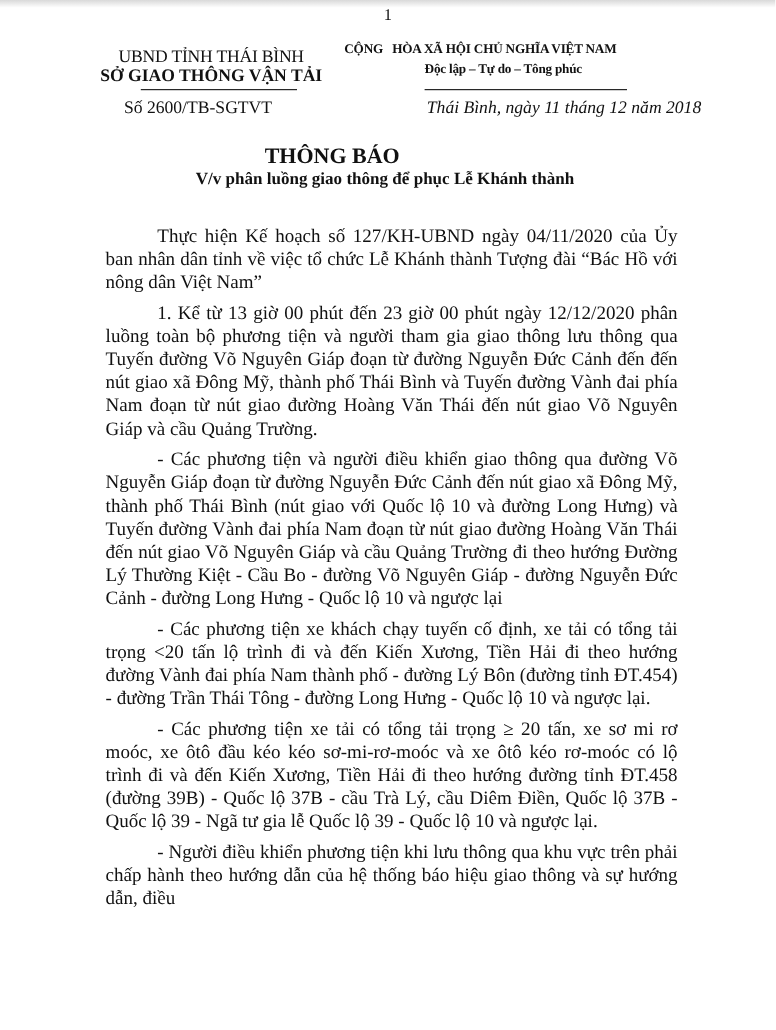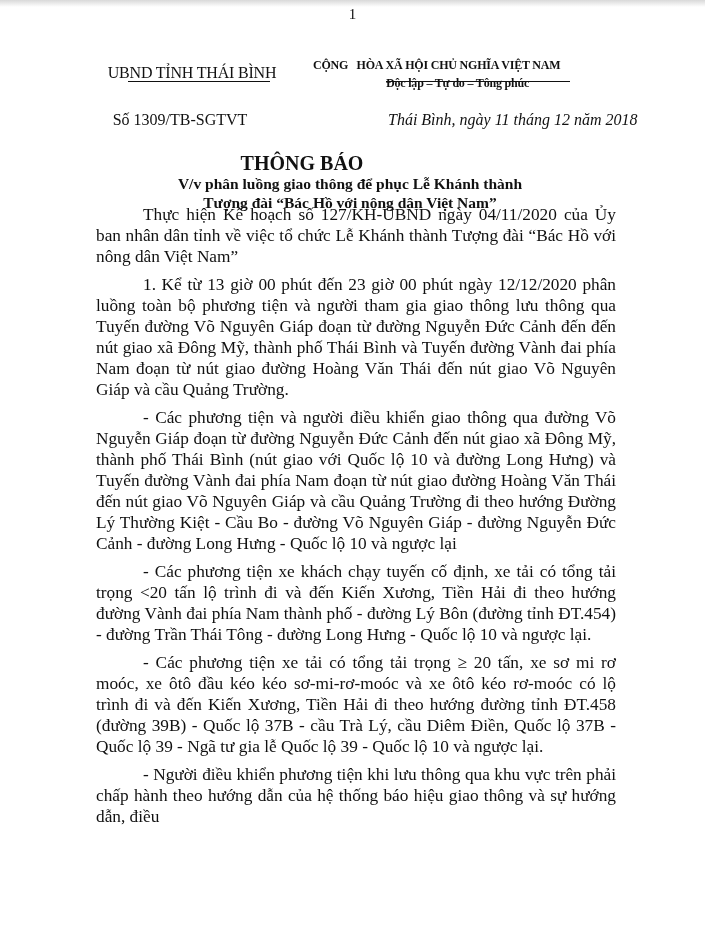--- a/index.html
+++ b/index.html
@@ -9,21 +9,21 @@
       position: relative;
     }
     .top-shadow {
       position: absolute; left: 0; top: 0; width: 705px; height: 7px;
       background: linear-gradient(#d9d9d9, #ffffff);
     }
     .page-number {
       position: absolute; top: 6px; left: 0; width: 705px; text-align: center;
       font-size: 15px;
     }
-    .abs { position: absolute; white-space: nowrap; margin-top: 21px; }
+    .abs { position: absolute; white-space: nowrap; }
     .hdr-left { left: 82px; top: 43px; width: 220px; text-align: center; font-size: 16px; line-height: 18px; }
     .hdr-left .org-parent { font-weight: normal; letter-spacing: -0.2px; }
     .hdr-left .org-name { font-weight: bold; }
     .ul-left { position: absolute; left: 128px; top: 81px; width: 142px; height: 1px; background: #111; }
     .hdr-right { left: 313px; top: 35px; font-size: 12px; line-height: 18px; font-weight: bold; letter-spacing: -0.2px; }
     .hdr-right .motto { position: absolute; left: 73px; top: 18px; }
     .ul-right { position: absolute; left: 386px; top: 81px; width: 184px; height: 1px; background: #111; }
     .doc-number { left: 80px; top: 90px; width: 200px; text-align: center; font-size: 16px; }
     .place-date { left: 388px; top: 90px; font-size: 16px; font-style: italic; }
     .title { left: 0; top: 131px; width: 604px; text-align: center; font-weight: bold; font-size: 20px; }
@@ -37,36 +37,36 @@
     .body .b { font-weight: normal; }
   </style>
 </head>
 <body>
 
 <div class="top-shadow"></div>
 <div class="page-number">1</div>
 
 <div class="abs hdr-left">
   <div class="org-parent">UBND TỈNH THÁI BÌNH</div>
+  <div class="org-name">SỞ GIAO THÔNG VẬN TẢI</div>
 </div>
 <div class="ul-left"></div>
 
 <div class="abs hdr-right">
   <div style="white-space:pre;">CỘNG   HÒA XÃ HỘI CHỦ NGHĨA VIỆT NAM</div>
   <div class="motto">Độc lập – Tự do – Tông phúc</div>
 </div>
 <div class="ul-right"></div>
 
-<div class="abs doc-number">Số 1309/TB-SGTVT</div>
+<div class="abs doc-number">Số 2600/TB-SGTVT</div>
 <div class="abs place-date">Thái Bình, ngày 11 tháng 12 năm 2018</div>
 
 <div class="abs title">THÔNG BÁO</div>
 <div class="abs subtitle">
   <div>V/v phân luồng giao thông để phục Lễ Khánh thành</div>
-  <div>Tượng đài “Bác Hồ với nông dân Việt Nam”</div>
 </div>
 
 <div class="body">
   <p>Thực hiện Kế hoạch số 127/KH-UBND ngày 04/11/2020 của Ủy ban nhân dân tỉnh về việc tổ chức Lễ Khánh thành Tượng đài “Bác Hồ với nông dân Việt Nam”</p>
   <p><span class="b">1. Kể từ 13 giờ 00 phút đến 23 giờ 00 phút ngày 12/12/2020</span><span> phân luồng toàn bộ phương tiện và người tham gia giao thông lưu thông qua Tuyến đường Võ Nguyên Giáp đoạn từ đường Nguyễn Đức Cảnh đến đến nút giao xã Đông Mỹ, thành phố Thái Bình và Tuyến đường Vành đai phía Nam đoạn từ nút giao đường Hoàng Văn Thái đến nút giao Võ Nguyên Giáp và cầu Quảng Trường.</span></p>
   <p>- Các phương tiện và người điều khiển giao thông qua đường Võ Nguyễn Giáp đoạn từ đường Nguyễn Đức Cảnh đến nút giao xã Đông Mỹ, thành phố Thái Bình (nút giao với Quốc lộ 10 và đường Long Hưng) và Tuyến đường Vành đai phía Nam đoạn từ nút giao đường Hoàng Văn Thái đến nút giao Võ Nguyên Giáp và cầu Quảng Trường đi theo hướng Đường Lý Thường Kiệt - Cầu Bo - đường Võ Nguyên Giáp - đường Nguyễn Đức Cảnh - đường Long Hưng - Quốc lộ 10 và ngược lại</p>
   <p>- Các phương tiện xe khách chạy tuyến cố định, xe tải có tổng tải trọng &lt;20 tấn lộ trình đi và đến Kiến Xương, Tiền Hải đi theo hướng đường Vành đai phía Nam thành phố - đường Lý Bôn (đường tỉnh ĐT.454) - đường Trần Thái Tông - đường Long Hưng - Quốc lộ 10 và ngược lại.</p>
   <p>- Các phương tiện xe tải có tổng tải trọng ≥ 20 tấn, xe sơ mi rơ moóc, xe ôtô đầu kéo kéo sơ-mi-rơ-moóc và xe ôtô kéo rơ-moóc có lộ trình đi và đến Kiến Xương, Tiền Hải đi theo hướng đường tỉnh ĐT.458 (đường 39B) - Quốc lộ 37B - cầu Trà Lý, cầu Diêm Điền, Quốc lộ 37B - Quốc lộ 39 - Ngã tư gia lễ Quốc lộ 39 - Quốc lộ 10 và ngược lại.</p>
   <p>- Người điều khiển phương tiện khi lưu thông qua khu vực trên phải chấp hành theo hướng dẫn của hệ thống báo hiệu giao thông và sự hướng dẫn, điều</p>
 </div>

